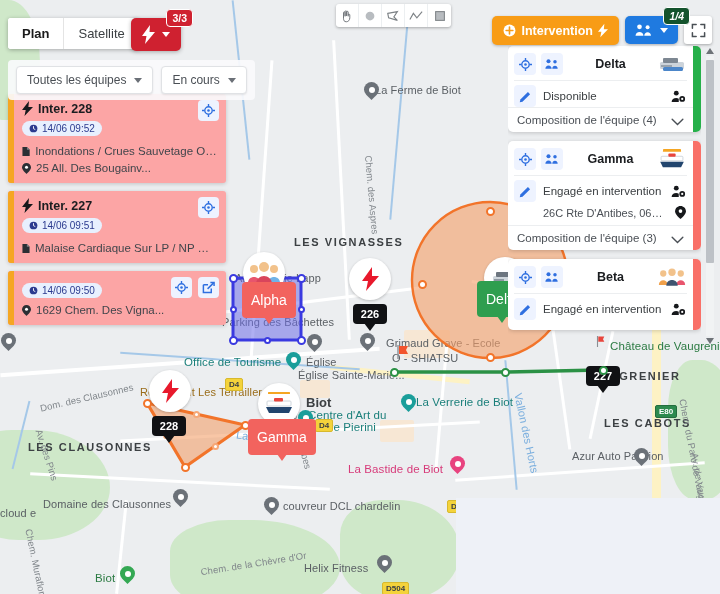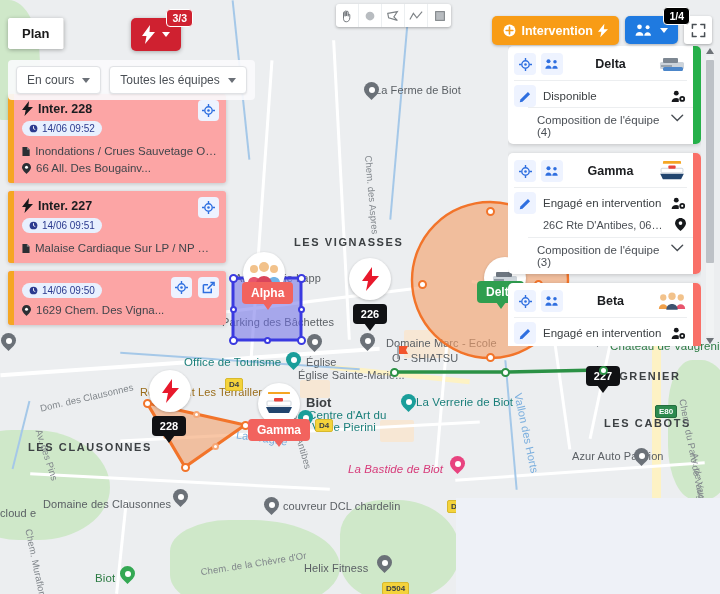--- a/index.html
+++ b/index.html
@@ -19,21 +19,21 @@
   .map-water { position: absolute; background: #a5c8e8; }
   .map-block { position: absolute; background: #f3f1ee; border-radius: 2px; }
 
   .maplabel {
     position: absolute; color: #5b6065; font-size: 11px;
     white-space: nowrap; letter-spacing: .1px; pointer-events: none;
   }
   .maplabel.place { color: #3c4043; font-weight: 700; font-size: 11px; letter-spacing: 1.6px; }
   .maplabel.biz   { color: #9a6d1a; font-size: 11px; }
   .maplabel.poi   { color: #1a7f7a; font-size: 11.5px; }
-  .maplabel.pink  { color: #d73b7a; font-size: 11.5px; font-style: italic; }
+  .maplabel.pink  { color: #d73b7a; font-size: 11.5px; }
   .maplabel.green { color: #2c7b43; font-size: 11.5px; }
   .maplabel.street{ color: #80868b; font-size: 9.5px; }
 
   .shield {
     position: absolute; background: #f4d33b; color: #3c4043; font-size: 8px;
     font-weight: 700; padding: 1px 3px; border-radius: 2px; border: 1px solid #d8b92d;
   }
   .shield.gr { background: #2d8a4e; color: #fff; border-color: #246d3e; }
 
   .pin { position: absolute; width: 15px; height: 21px; }
@@ -51,22 +51,22 @@
   #shapes { position: absolute; inset: 0; }
   .vx {
     position: absolute; width: 9px; height: 9px; border-radius: 50%;
     background: #fff; border: 2px solid #f2742a; margin: -4.5px 0 0 -4.5px;
   }
   .vx.mid { border-color: #f6a878; width: 7px; height: 7px; margin: -3.5px 0 0 -3.5px; }
   .vx.blue { border-color: #3a3ae0; }
   .vx.grn { border-color: #2b9145; }
 
   .shape-label {
-    position: absolute; font-size: 12px; font-weight: 700; color: #fff;
-    padding: 4px 9px; border-radius: 4px; white-space: nowrap;
+    position: absolute; font-size: 14px; font-weight: 400; color: #fff;
+    padding: 10px 9px; border-radius: 4px; white-space: nowrap;
   }
   .shape-label::after {
     content: ''; position: absolute; left: 50%; bottom: -6px; margin-left: -5px;
     border-left: 5px solid transparent; border-right: 5px solid transparent;
     border-top: 7px solid currentColor;
   }
   .shape-label.red   { background: #f2635e; color: #f2635e; }
   .shape-label.red span { color: #fff; }
   .shape-label.green { background: #2f9e4f; color: #2f9e4f; }
   .shape-label.green span { color: #fff; }
@@ -179,21 +179,21 @@
     display: flex; align-items: center; gap: 5px; font-size: 12.5px; font-weight: 600;
     cursor: pointer; box-shadow: 0 1px 3px rgba(0,0,0,.25);
   }
   #teams-filter-btn {
     background: #1f7ae0; border-radius: 5px; padding: 7px 10px; display: flex;
     align-items: center; gap: 7px; cursor: pointer; position: relative;
     box-shadow: 0 1px 3px rgba(0,0,0,.25);
   }
   #teams-filter-btn .caret { border-left: 4.5px solid transparent; border-right: 4.5px solid transparent;
                              border-top: 5.5px solid #fff; }
-  #teams-filter-btn .count-badge { background: #000000; }
+  #teams-filter-btn .count-badge { background: #14532d; font-style: italic; }
   #fullscreen-btn {
     width: 28px; height: 28px; background: #fff; border-radius: 3px;
     display: flex; align-items: center; justify-content: center; cursor: pointer;
     box-shadow: 0 1px 3px rgba(0,0,0,.3);
   }
 
   
   #team-panel {
     position: absolute; right: 4px; top: 46px; width: 208px; height: 300px;
     z-index: 38; display: flex;
@@ -213,21 +213,21 @@
   .tc-row .txt { flex: 1; font-size: 11.5px; color: #3c4043; white-space: nowrap;
                  overflow: hidden; text-overflow: ellipsis; }
   .tc-row.addr { padding-bottom: 6px; }
   .tc-row.addr .txt { padding-left: 29px; color: #4a4f55; font-size: 11px; }
   .edit-btn {
     width: 22px; height: 22px; border-radius: 4px; background: #eef3ff;
     display: flex; align-items: center; justify-content: center; cursor: pointer; flex: none;
   }
   .tc-foot {
     border-top: 1px solid #eceef0; padding: 6px 9px; display: flex;
-    align-items: flex-start; justify-content: space-between; cursor: pointer; margin-left: 20px;
+    align-items: flex-end; justify-content: space-between; cursor: pointer;
   }
   .tc-foot .lbl { font-size: 11.5px; color: #4a4f55; }
   #panel-scroll { width: 12px; margin-left: 3px; position: relative; }
   #panel-scroll .track { position: absolute; inset: 10px 2px 10px 2px; background: #f1f3f4; }
   #panel-scroll .thumb { position: absolute; left: 2px; right: 2px; top: 14px; height: 203px;
                          background: #bdc1c6; border-radius: 1px; }
   #panel-scroll .arr { position: absolute; left: 0; width: 12px; height: 10px;
                        display: flex; align-items: center; justify-content: center; cursor: pointer; }
 
   #bottom-overlay {
@@ -279,21 +279,21 @@
   <div class="maplabel place" style="left:28px;top:441px;">LES CLAUSONNES</div>
   <div class="maplabel place" style="left:592px;top:370px;">VAUGRENIER</div>
   <div class="maplabel place" style="left:604px;top:417px;">LES CABOTS</div>
 
   <div class="maplabel" style="left:375px;top:84px;">La Ferme de Biot</div>
   <div class="maplabel street" style="left:374px;top:155px;transform:rotate(85deg);transform-origin:left top;">Chem. des Aspres</div>
   <div class="maplabel" style="left:222px;top:316px;">Parking des Bâchettes</div>
   <div class="maplabel poi" style="left:184px;top:356px;">Office de Tourisme</div>
   <div class="maplabel" style="left:306px;top:356px;">Église</div>
   <div class="maplabel" style="left:298px;top:369px;">Église Sainte-Marie...</div>
-  <div class="maplabel" style="left:386px;top:337px;">Domaine Marc - Ecole</div>
+  <div class="maplabel" style="left:386px;top:337px;">Grimaud Grave - Ecole</div>
   <div class="maplabel" style="left:392px;top:352px;">O - SHIATSU</div>
   <div class="maplabel biz" style="left:140px;top:386px;">Restaurant Les Terrailler</div>
   <div class="maplabel" style="left:236px;top:432px;color:#7aaede;transform:rotate(8deg);">La Brague</div>
   <div class="maplabel street" style="left:298px;top:412px;transform:rotate(74deg);transform-origin:left top;">Rte d'Antibes</div>
   <div class="maplabel street" style="left:39px;top:392px;transform:rotate(-13deg);">Dom. des Clausonnes</div>
   <div class="maplabel street" style="left:44px;top:428px;transform:rotate(72deg);transform-origin:left top;">Av. des Pins</div>
   <div class="maplabel" style="left:43px;top:498px;">Domaine des Clausonnes</div>
   <div class="maplabel" style="left:283px;top:500px;">couvreur DCL chardelin</div>
   <div class="maplabel street" style="left:34px;top:528px;transform:rotate(78deg);transform-origin:left top;">Chem. Muraflore</div>
   <div class="maplabel street" style="left:200px;top:558px;transform:rotate(-9deg);">Chem. de la Chèvre d'Or</div>
@@ -478,37 +478,38 @@
   <div class="inter-marker" style="left:152px;top:392px;">
     <div class="body">228</div>
   </div>
 </div>
 
 <div id="bottom-overlay"></div>
 
 <div id="basemap-switch">
   <button class="sel">Plan</button>
   <div class="sep"></div>
+  <button>Satellite</button>
 </div>
 
 <div id="inter-filter-btn">
   <svg width="13" height="19" viewBox="0 0 13 19">
       <path d="M8 0 0 11h4.5l-1.5 8L13 7H7.5z" fill="#fff"></path>
     </svg>
   <span class="caret"></span>
   <span class="count-badge">3/3</span>
 </div>
 
 <div id="filters-bar">
   <div class="filter-chip">
+    <span>Toutes les équipes</span>
+    <span class="caret"></span>
+  </div>
+  <div class="filter-chip">
     <span>En cours</span>
-    <span class="caret"></span>
-  </div>
-  <div class="filter-chip">
-    <span>Toutes les équipes</span>
     <span class="caret"></span>
   </div>
 </div>
 
 <div id="inter-list">
 
   <div class="inter-card">
     <div class="stripe"></div>
     <div class="body2">
       <div class="inter-head">
@@ -529,21 +530,21 @@
             <path d="M.5.5h5l3 3v7h-8z" fill="#2b2f34"></path>
             <path d="M5.5.5v3h3" fill="#7b8085"></path>
           </svg>
         <span class="ell">Inondations / Crues Sauvetage Ou Mi...</span>
       </div>
       <div class="inter-row">
         <svg width="9" height="11" viewBox="0 0 9 11">
             <path d="M4.5 0C2 0 0 2 0 4.3 0 7.3 4.5 11 4.5 11S9 7.3 9 4.3C9 2 7 0 4.5 0z" fill="#2b2f34"></path>
             <circle cx="4.5" cy="4.2" r="1.5" fill="#fff"></circle>
           </svg>
-        <span class="ell">66 All. Des Bougainv...</span>
+        <span class="ell">25 All. Des Bougainv...</span>
       </div>
     </div>
     <div class="inter-actions">
       <div class="ico-btn">
         <svg width="13" height="13" viewBox="0 0 14 14">
             <circle cx="7" cy="7" r="4" fill="none" stroke="#2f6fe0" stroke-width="1.5"></circle>
             <circle cx="7" cy="7" r="1.4" fill="#2f6fe0"></circle>
             <path d="M7 0v2.5M7 11.5V14M0 7h2.5M11.5 7H14" stroke="#2f6fe0" stroke-width="1.5"></path>
           </svg>
       </div>

